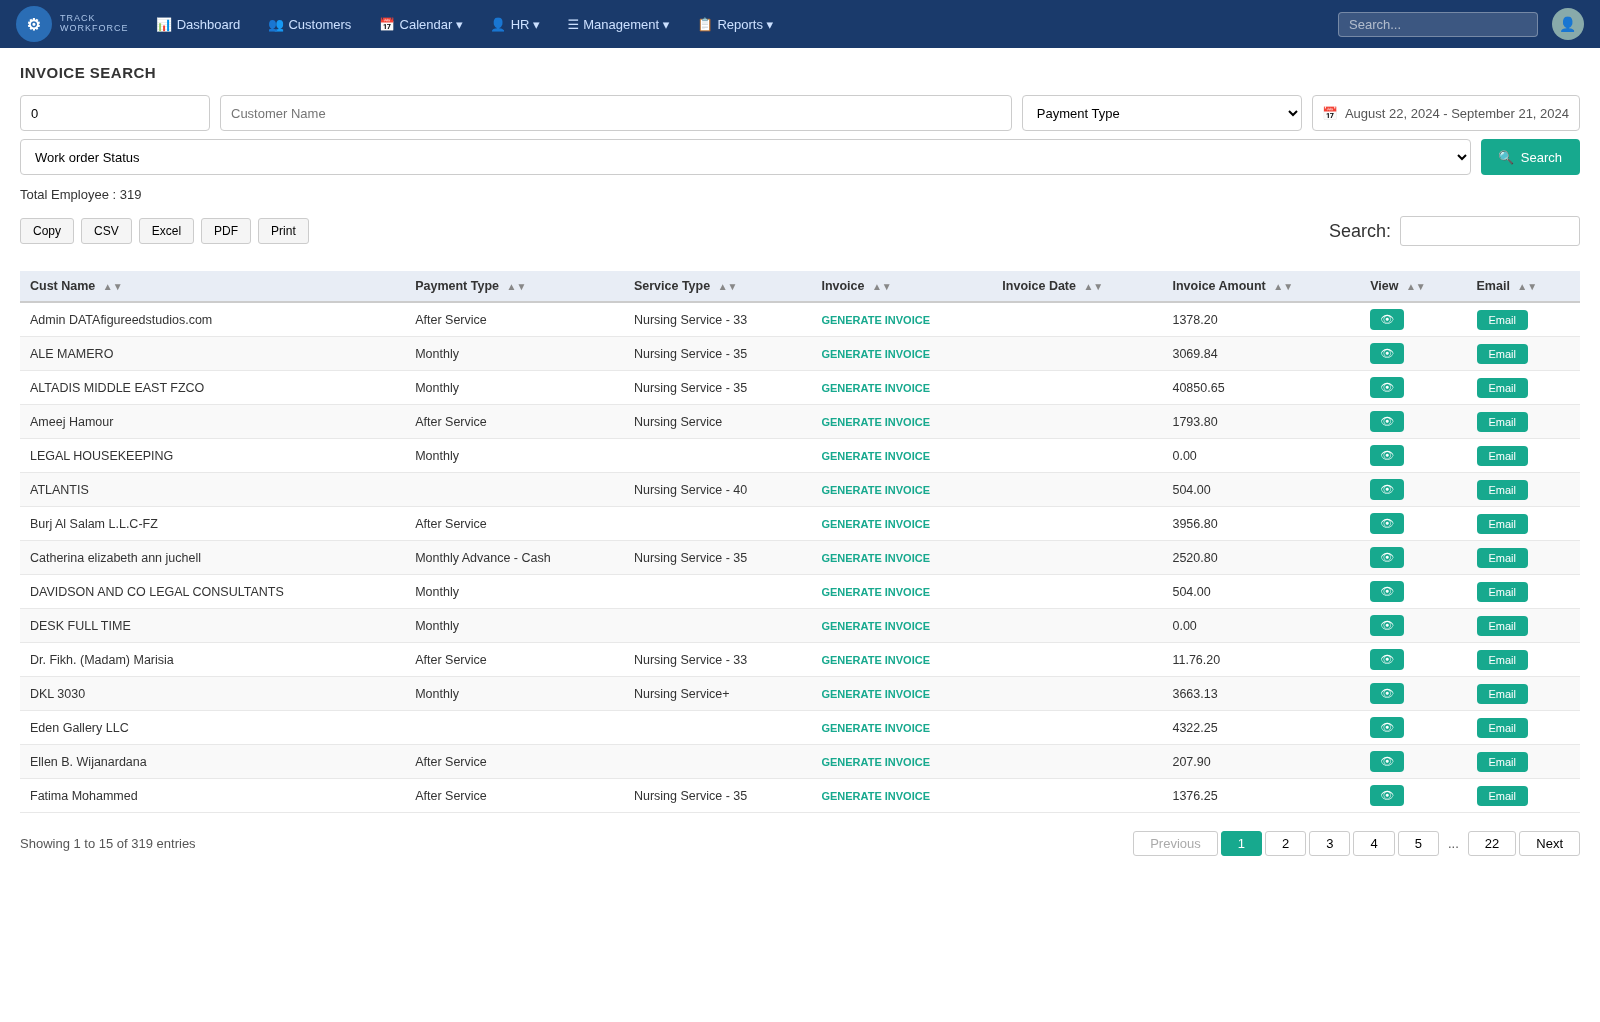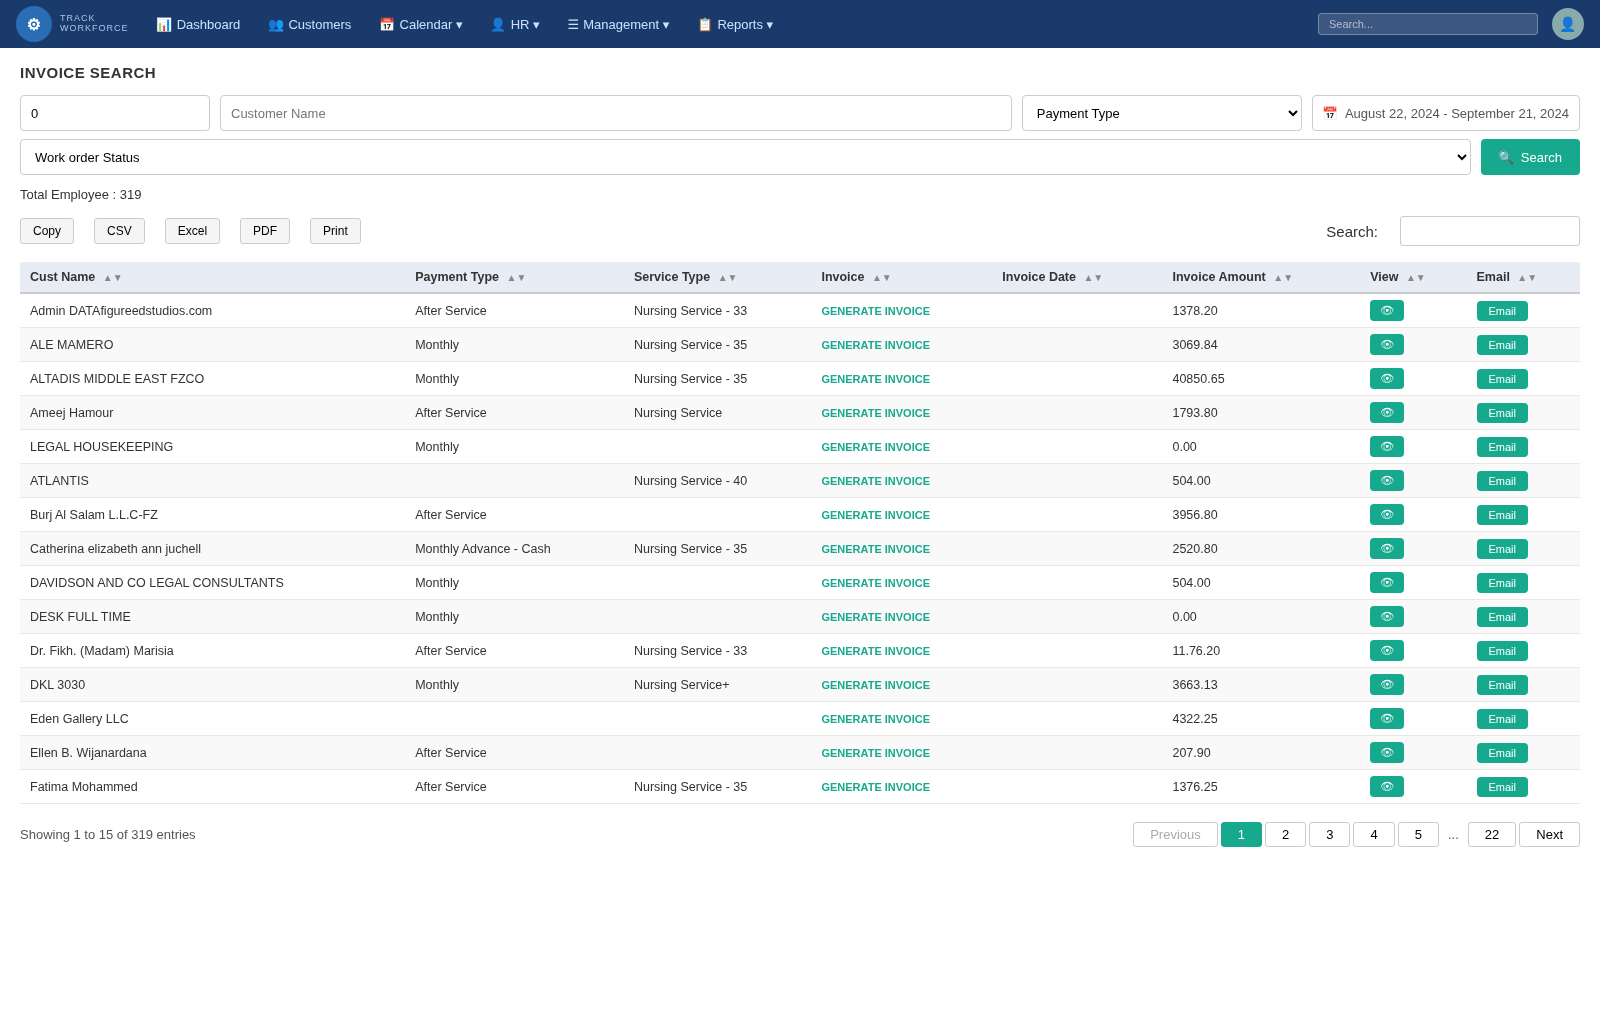--- a/index.html
+++ b/index.html
@@ -39,22 +39,22 @@
       white-space: nowrap;
       gap: 4px;
     }
     .nav-spacer { flex: 1; }
     .nav-search {
       background: rgba(255,255,255,0.15);
       border: 1px solid rgba(255,255,255,0.3);
       border-radius: 4px;
       padding: 4px 10px;
       color: #fff;
-      width: 220px;
-      font-size: 11px;
+      width: 200px;
+      font-size: 13px;
     }
     .nav-search::placeholder { color: rgba(255,255,255,0.6); }
     .nav-avatar {
       width: 32px; height: 32px;
       background: #8aa;
       border-radius: 50%;
       margin-left: 10px;
       display: flex; align-items: center; justify-content: center;
       color: #fff; font-size: 14px;
     }
@@ -127,35 +127,35 @@
       font-size: 13px;
       color: #333;
       margin-bottom: 10px;
       padding: 4px 0;
     }
 
     
     .table-toolbar {
       display: flex;
       align-items: center;
-      margin-bottom: 16px;
-      gap: 16px;
+      margin-bottom: 25px;
+      gap: 3px;
     }
     .toolbar-btn {
       border: 1px solid #ccc;
       background: #f5f5f5;
       padding: 5px 12px;
       font-size: 12px;
       cursor: pointer;
       margin-right: 4px;
       border-radius: 3px;
     }
     .table-search-label {
       margin-left: auto;
-      font-size: 15px;
+      font-size: 18px;
       margin-right: 6px;
     }
     .table-search-input {
       border: 1px solid #ccc;
       border-radius: 3px;
       padding: 4px 8px;
       font-size: 13px;
       width: 180px;
       height: 30px;
     }

